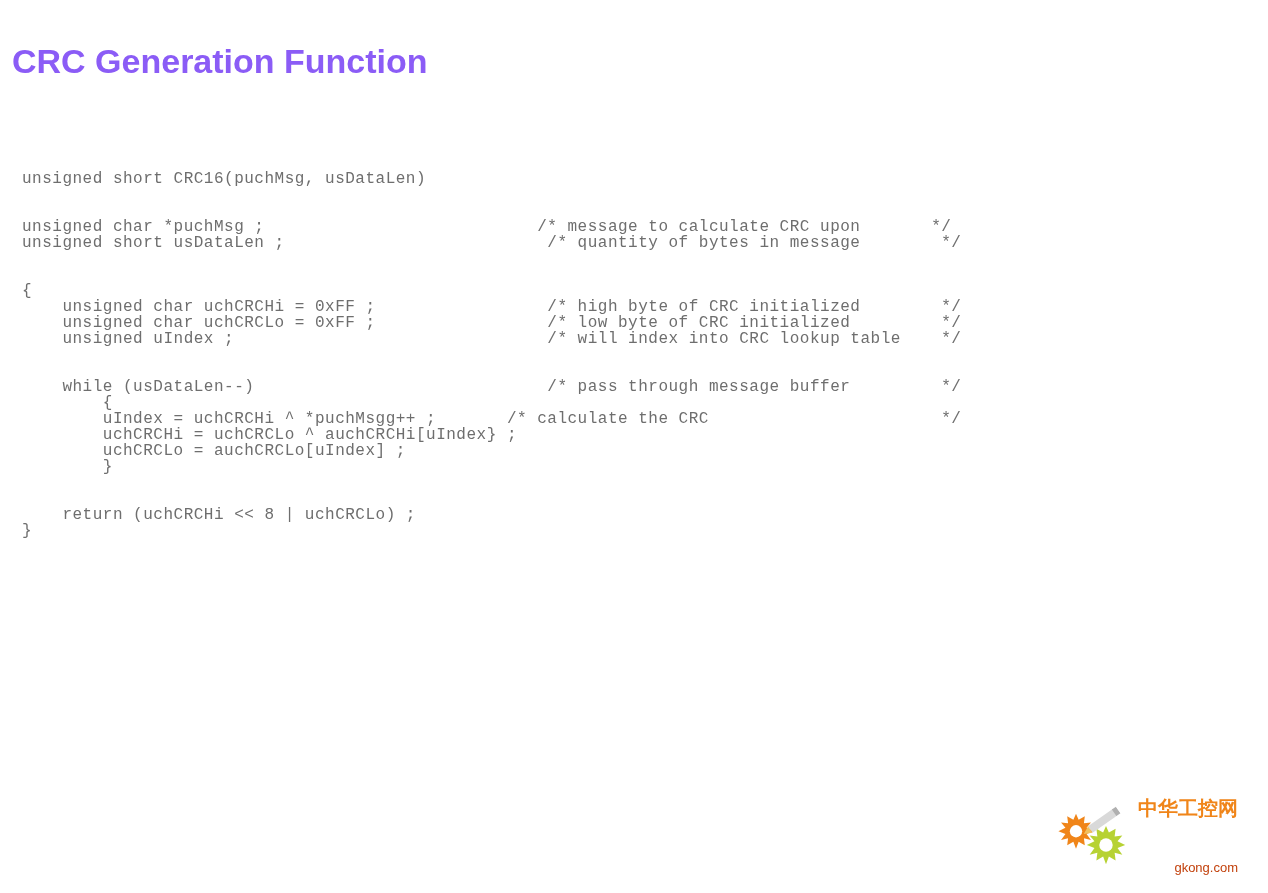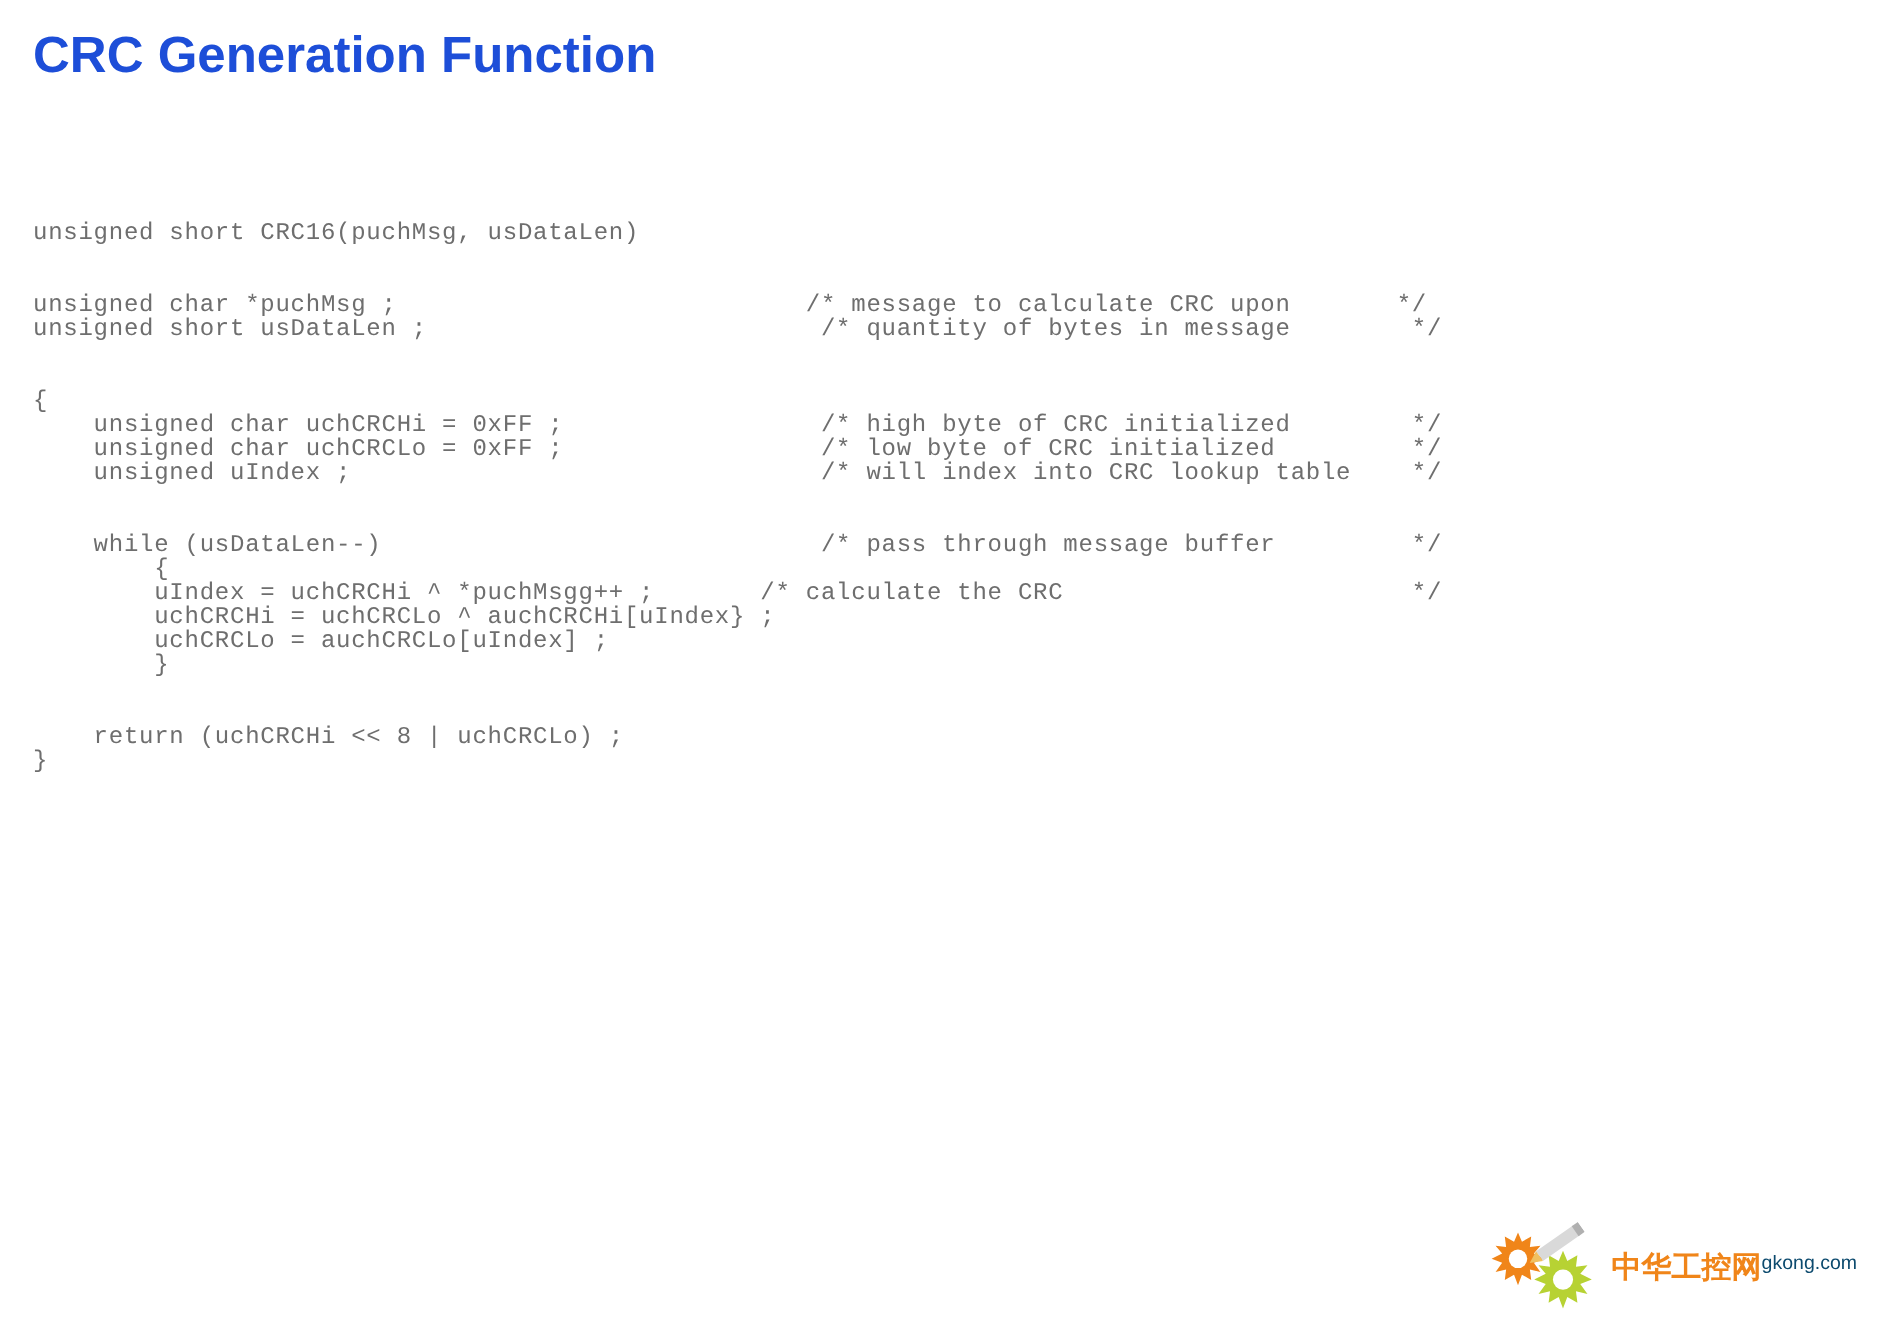--- a/index.html
+++ b/index.html
@@ -7,22 +7,23 @@
       background: #ffffff;
       width: 1268px;
       height: 893px;
       font-family: Arial, Helvetica, sans-serif;
       position: relative;
       overflow: hidden;
     }
     .title {
       font-size: 34px;
       font-weight: bold;
-      color: #1d4ed8;
-      padding: 18px 0 0 22px;
+      color: #8b5cf6;
+      padding: 18px 0 0 12px;
+      margin-top: 24px;
     }
     .code-block {
       font-family: "Courier New", Courier, monospace;
       font-size: 16px;
       color: #6e6e6e;
       line-height: 1.0;
       padding: 90px 0 0 22px;
       white-space: pre;
       letter-spacing: 0.5px;
     }
@@ -37,31 +38,31 @@
     .gear-pair { position: relative; width: 78px; height: 60px; }
     .gear { position: absolute; }
     .gear-orange { left: 0; top: 4px; }
     .gear-green  { left: 28px; top: 16px; }
     .pencil {
       position: absolute;
       left: 42px;
       top: -6px;
       transform: rotate(55deg);
     }
-    .logo-text { display: flex; flex-direction: row; line-height: 1.05; }
+    .logo-text { display: flex; flex-direction: column; line-height: 1.05; gap: 42px; }
     .logo-cn {
       font-size: 20px;
       font-weight: bold;
       color: #f08519;
       text-shadow: 1px 1px 0 #ffffff, -1px -1px 0 #ffffff;
       font-family: "Microsoft YaHei", Arial, sans-serif;
     }
     .logo-url {
       font-size: 13px;
-      color: #0c4a6e;
+      color: #c2410c;
       text-align: right;
       font-family: Arial, sans-serif;
     }
   </style>
 </head>
 <body>
 
 <h1 class="title">CRC Generation Function</h1>
 
 <pre class="code-block"><span>unsigned short CRC16(puchMsg, usDataLen)</span>

